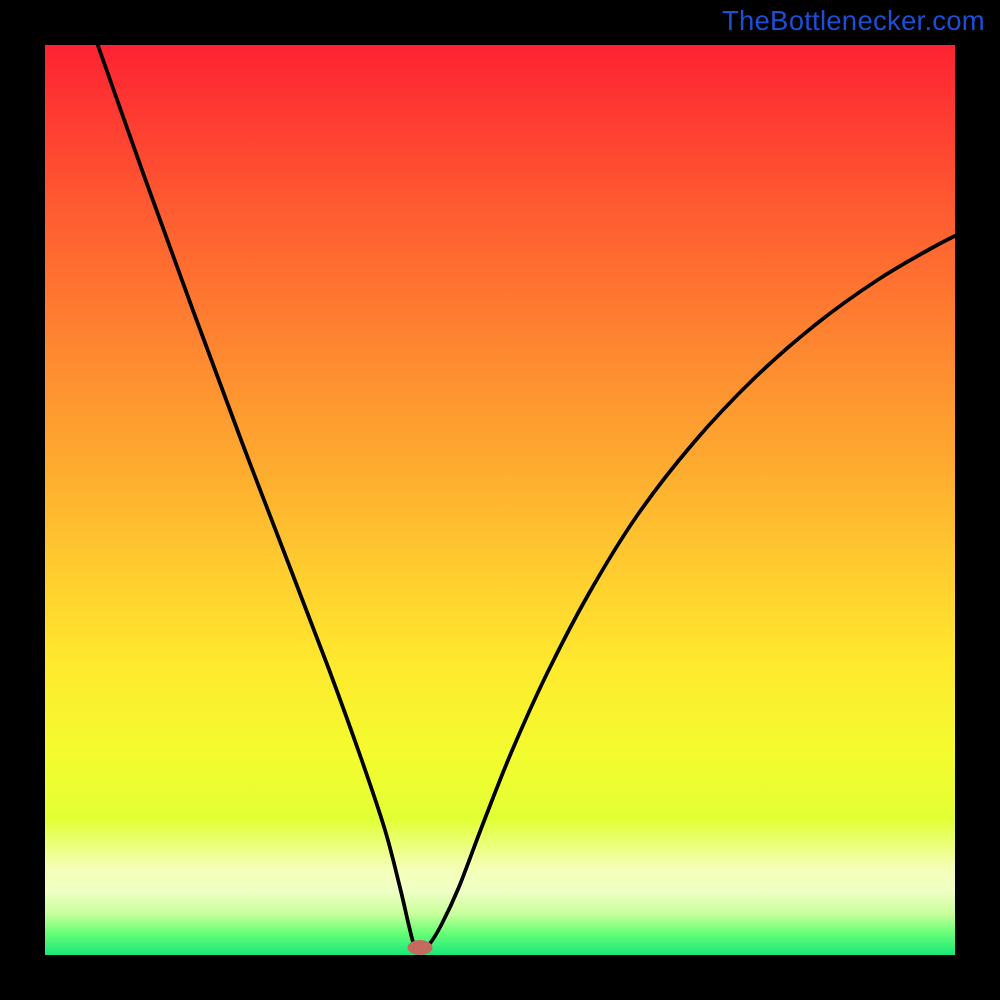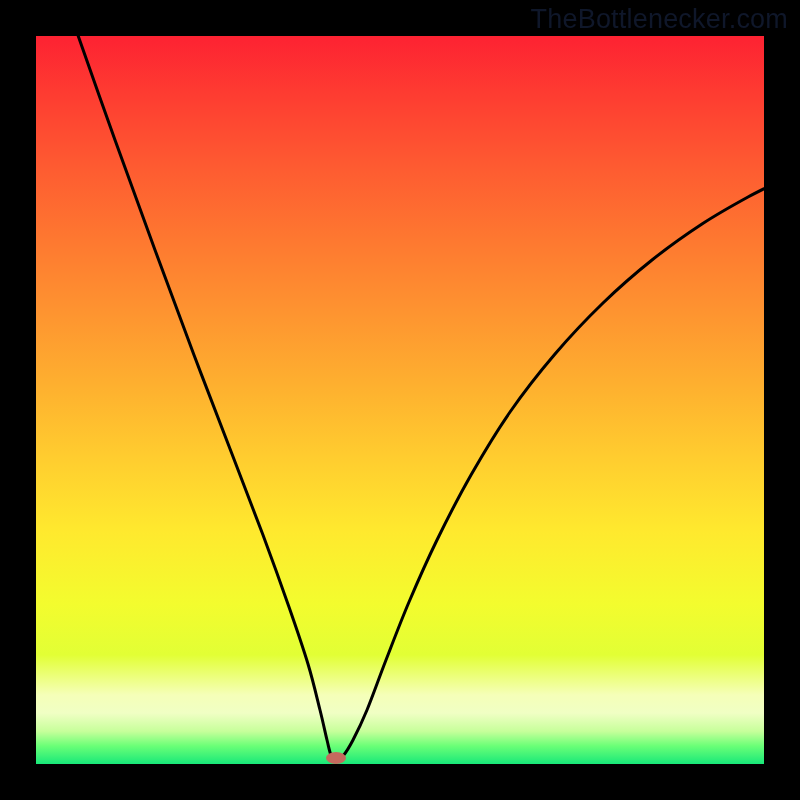--- a/index.html
+++ b/index.html
@@ -13,22 +13,22 @@
   }
   .container {
     position: relative;
     width: 800px;
     height: 800px;
   }
   .watermark {
     position: absolute;
     top: 4px;
     right: 12px;
-    color: #0f172a;
-    font-size: 27px;
+    color: #1d4ed8;
+    font-size: 22px;
     font-weight: 400;
     letter-spacing: 0.2px;
     z-index: 10;
   }
   svg {
     display: block;
   }
 </style>
 </head>
 <body>

